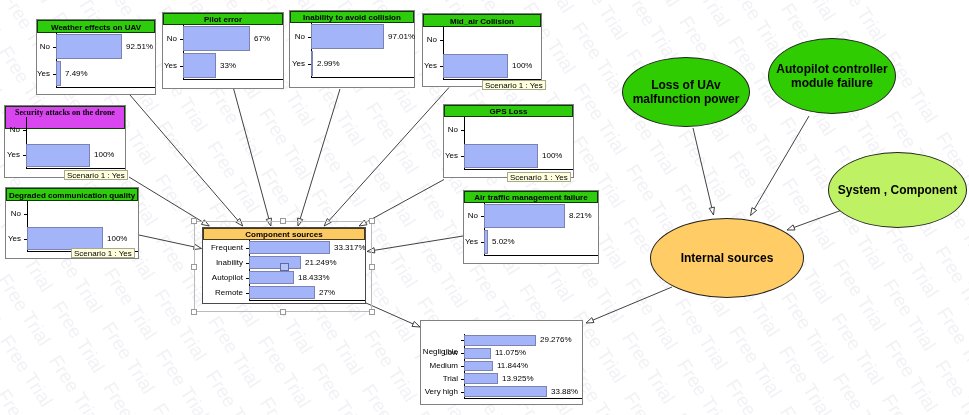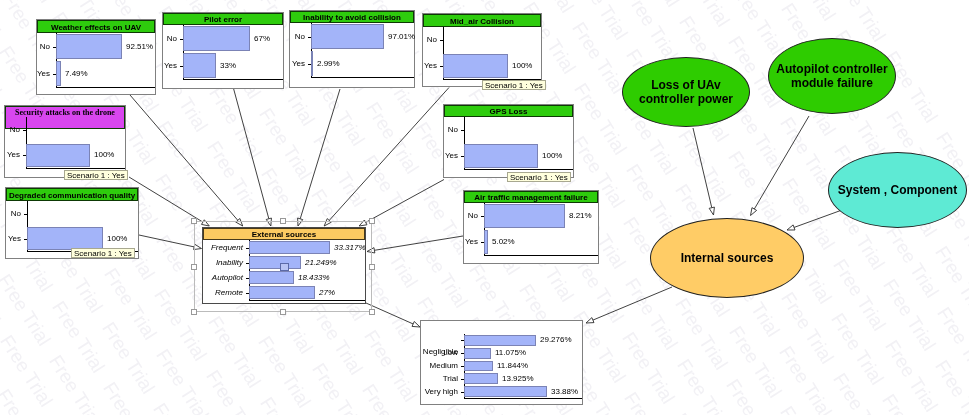--- a/index.html
+++ b/index.html
@@ -360,22 +360,22 @@
           <div class="tick" style="left: 17px; top: 12px;"></div>
           <div class="bar" style="left: 20px; top: 0px; width: 81px; height: 24px;"></div>
           <div class="pct" style="left: 105px; top: 7px;">8.21%</div>
           <div class="rlabel" style="right: 120px; top: 33px;">Yes</div>
           <div class="tick" style="left: 17px; top: 38px;"></div>
           <div class="bar" style="left: 20px; top: 26px; width: 4px; height: 24px;"></div>
           <div class="pct" style="left: 28px; top: 33px;">5.02%</div>
         </div>
       </div>
       <div class="node" style="left: 202px; top: 227px; width: 164px; height: 77px; border: 1.5px solid rgb(74, 74, 74);">
-        <div class="hdr" style="background: rgb(252, 202, 98); border-color: rgb(71, 57, 27); height: 12px; line-height: 12px;">External sources</div>
-        <div class="plot" style="position: absolute; inset: 13px 0px 0px; font-style: italic;">
+        <div class="hdr" style="background: rgb(252, 202, 98); border-color: rgb(71, 57, 27); height: 12px; line-height: 12px;">Component sources</div>
+        <div class="plot" style="position: absolute; inset: 13px 0px 0px;">
           <div class="axis" style="left: 46px; top: -1px; width: 1px; height: 60px;"></div>
           <div class="axis" style="left: 46px; top: 59px; height: 1px; width: 116px;"></div>
           <div class="rlabel" style="right: 122px; top: 1.5px;">Frequent</div>
           <div class="tick" style="left: 43px; top: 6.5px;"></div>
           <div class="bar" style="left: 46px; top: 0px; width: 81px; height: 13px;"></div>
           <div class="pct" style="left: 131px; top: 1.5px;">33.317%</div>
           <div class="rlabel" style="right: 122px; top: 16.5px;">Inability</div>
           <div class="tick" style="left: 43px; top: 21.5px;"></div>
           <div class="bar" style="left: 46px; top: 15px; width: 52px; height: 13px;"></div>
           <div class="pct" style="left: 102px; top: 16.5px;">21.249%</div>
@@ -411,30 +411,30 @@
           <div class="pct" style="left: 81px; top: 38.8px;">13.925%</div>
           <div class="rlabel" style="right: 124px; top: 51.6px;">Very high</div>
           <div class="tick" style="left: 40px; top: 56.6px;"></div>
           <div class="bar" style="left: 43px; top: 51.2px; width: 83px; height: 10.8px;"></div>
           <div class="pct" style="left: 130px; top: 51.6px; text-align: right;">33.88%</div>
         </div>
       </div>
       <div class="ellipse" style="left: 622px; top: 57px; width: 126px; height: 68px; background: rgb(46, 204, 0);">
         <div>
           <div>Loss of UAv</div>
-          <div>controller power</div>
+          <div>malfunction power</div>
         </div>
       </div>
       <div class="ellipse" style="left: 768px; top: 38px; width: 126px; height: 74px; background: rgb(46, 204, 0);">
         <div>
           <div>Autopilot controller</div>
           <div>module failure</div>
         </div>
       </div>
-      <div class="ellipse" style="left: 828px; top: 152px; width: 137px; height: 74px; background: #5eead4;">
+      <div class="ellipse" style="left: 828px; top: 152px; width: 137px; height: 74px; background: #bef264;">
         <div>
           <div>System , Component</div>
         </div>
       </div>
       <div class="ellipse" style="left: 650px; top: 218px; width: 152px; height: 78px; background: rgb(255, 204, 102);">
         <div>
           <div>Internal sources</div>
         </div>
       </div>
     </div>

